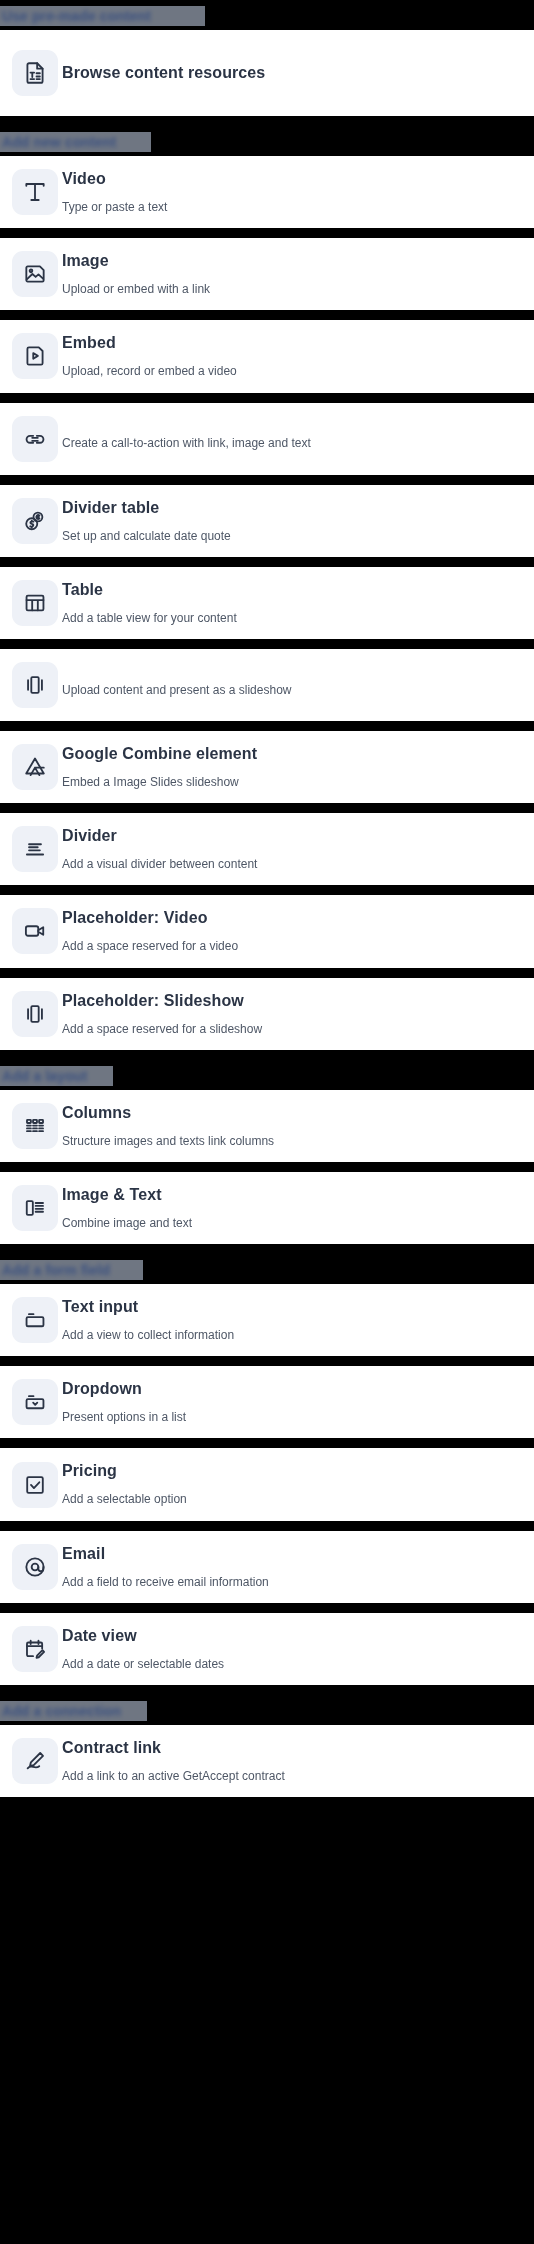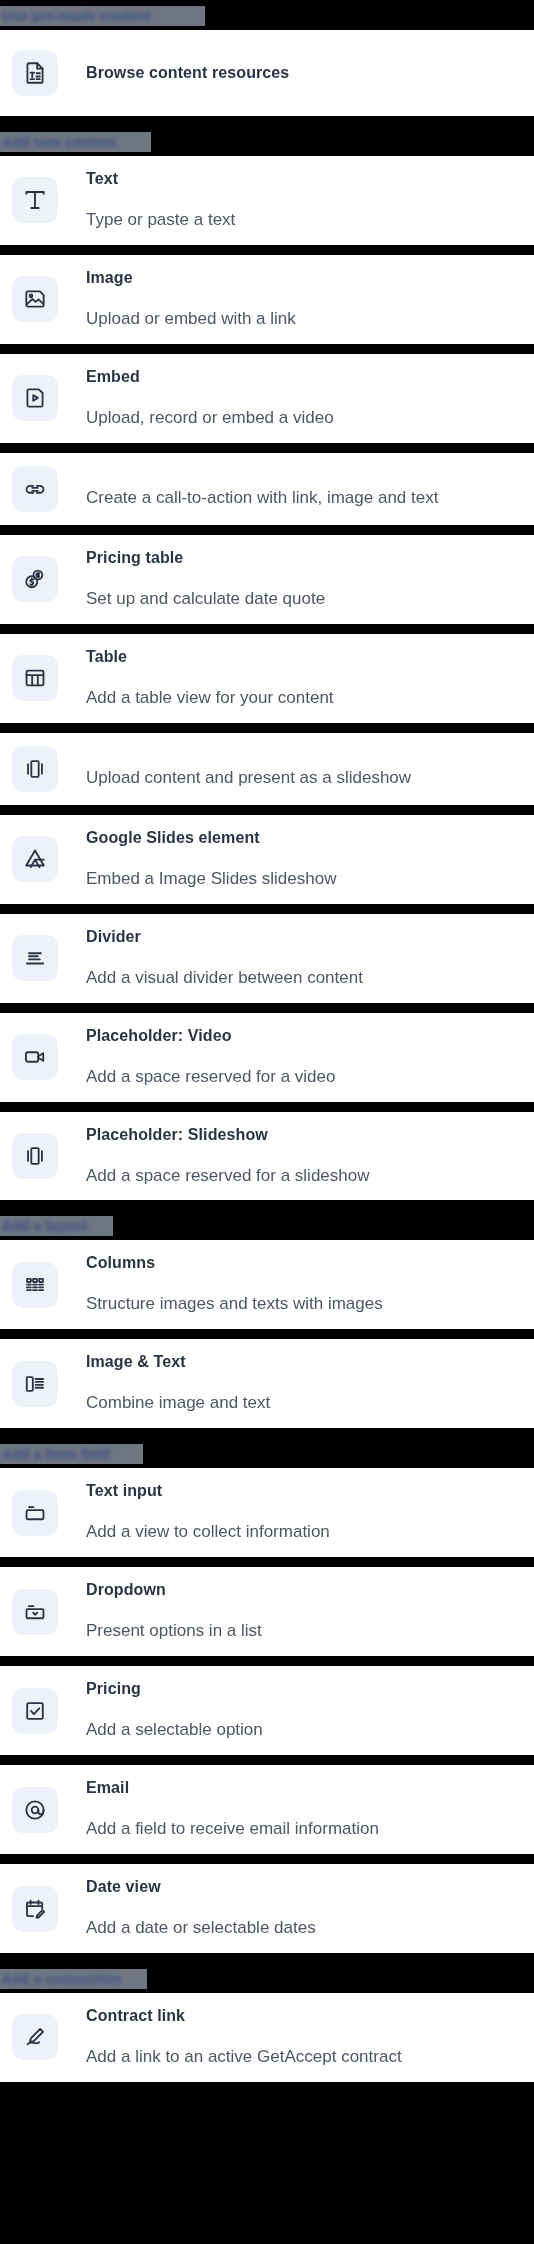--- a/index.html
+++ b/index.html
@@ -41,21 +41,21 @@
     white-space:nowrap;
     padding-left:2px;
     filter:blur(2.1px);
     opacity:.96;
   }
 
   
   .item{
     display:flex;
     align-items:center;
-    gap:28px;
+    gap:4px;
     background:#ffffff;
     padding:13px 16px 13px 12px;
     box-sizing:border-box;
     width:534px;
     cursor:pointer;
   }
   .item + .gap{ }
   .gap{
     height:10px;
     background:#000000;
@@ -75,25 +75,25 @@
   }
   .title{
     font-size:16px;
     font-weight:700;
     color:#2b3445;
     line-height:1.25;
     letter-spacing:.1px;
     white-space:nowrap;
   }
   .sub{
-    font-size:17px;
+    font-size:12px;
     font-weight:400;
     color:#4e5766;
     line-height:1.35;
-    margin-top:20px;
+    margin-top:10px;
     white-space:nowrap;
   }
 </style>
 </head>
 <body>
 
 <div class="panel" id="panel">
     <div class="section-head">
       <div class="redaction" style="width: 205px;">
         <span class="label">Use pre-made content</span>
@@ -119,21 +119,21 @@
     </div>
     <div class="item">
       <div class="tile">
         <svg width="26" height="26" viewBox="0 0 24 24">
           <path stroke="#2b3445" stroke-width="1.7" fill="none" stroke-linecap="round" stroke-linejoin="round" d="M4 6.2V4.6h16v1.6"></path>
           <path stroke="#2b3445" stroke-width="1.7" fill="none" stroke-linecap="round" stroke-linejoin="round" d="M12 4.6v14.8"></path>
           <path stroke="#2b3445" stroke-width="1.7" fill="none" stroke-linecap="round" stroke-linejoin="round" d="M8.6 19.4h6.8"></path>
         </svg>
       </div>
       <div class="txt">
-        <div class="title">Text</div>
+        <div class="title">Video</div>
         <div class="sub">Type or paste a text</div>
       </div>
     </div>
     <div class="gap"></div>
     <div class="item">
       <div class="tile">
         <svg width="26" height="26" viewBox="0 0 24 24">
           <path stroke="#2b3445" stroke-width="1.7" fill="none" stroke-linecap="round" stroke-linejoin="round" d="M4 6.2A1.2 1.2 0 0 1 5.2 5h11.3L20 8.4v9.4A1.2 1.2 0 0 1 18.8 19H5.2A1.2 1.2 0 0 1 4 17.8z"></path>
           <circle stroke="#2b3445" stroke-width="1.7" fill="none" stroke-linecap="round" stroke-linejoin="round" cx="8.3" cy="9.1" r="1.25"></circle>
           <path stroke="#2b3445" stroke-width="1.7" fill="none" stroke-linecap="round" stroke-linejoin="round" d="M4.4 17 9.6 12l3 2.7 2.6-2.3 4.2 3.9"></path>
@@ -174,21 +174,21 @@
     <div class="item">
       <div class="tile">
         <svg width="26" height="26" viewBox="0 0 24 24">
           <circle stroke="#2b3445" stroke-width="1.7" fill="none" stroke-linecap="round" stroke-linejoin="round" cx="14.7" cy="8.3" r="4.1"></circle>
           <path stroke="#2b3445" stroke-width="1.7" fill="none" stroke-linecap="round" stroke-linejoin="round" d="M16.1 6.9a1.8 1.8 0 1 0 0 2.9M13.6 7.6h2M13.6 8.8h2"></path>
           <circle stroke="#2b3445" stroke-width="1.7" fill="none" stroke-linecap="round" stroke-linejoin="round" cx="9" cy="14.6" r="5.1"></circle>
           <path stroke="#2b3445" stroke-width="1.7" fill="none" stroke-linecap="round" stroke-linejoin="round" d="M10.6 12.6a1.9 1.9 0 0 0-2.8.6c-.3.9.6 1.3 1.3 1.5.8.2 1.6.6 1.3 1.5a1.9 1.9 0 0 1-2.8.6M9 11.7v1M9 17.4v1"></path>
         </svg>
       </div>
       <div class="txt">
-        <div class="title">Pricing table</div>
+        <div class="title">Divider table</div>
         <div class="sub">Set up and calculate date quote</div>
       </div>
     </div>
     <div class="gap"></div>
     <div class="item">
       <div class="tile">
         <svg width="26" height="26" viewBox="0 0 24 24">
           <rect stroke="#2b3445" stroke-width="1.7" fill="none" stroke-linecap="round" stroke-linejoin="round" x="4.2" y="5.2" width="15.6" height="13.6" rx="1.2"></rect>
           <path stroke="#2b3445" stroke-width="1.7" fill="none" stroke-linecap="round" stroke-linejoin="round" d="M4.2 9.3h15.6M9.4 9.3v9.5M14.6 9.3v9.5"></path>
         </svg>
@@ -212,21 +212,21 @@
     </div>
     <div class="gap"></div>
     <div class="item">
       <div class="tile">
         <svg width="26" height="26" viewBox="0 0 24 24">
           <path stroke="#2b3445" stroke-width="1.7" fill="none" stroke-linecap="round" stroke-linejoin="round" d="M12 4.2 20.1 18H3.9z"></path>
           <path stroke="#2b3445" stroke-width="1.7" fill="none" stroke-linecap="round" stroke-linejoin="round" d="M12 12.6 7.95 19.5M12 12.6l4.05 6.9M12 12.6H20.1"></path>
         </svg>
       </div>
       <div class="txt">
-        <div class="title">Google Slides element</div>
+        <div class="title">Google Combine element</div>
         <div class="sub">Embed a Image Slides slideshow</div>
       </div>
     </div>
     <div class="gap"></div>
     <div class="item">
       <div class="tile">
         <svg width="26" height="26" viewBox="0 0 24 24">
           <path stroke="#2b3445" stroke-width="1.7" fill="none" stroke-linecap="round" stroke-linejoin="round" d="M6.5 7.6h11M6.5 10.4h8M6.5 13.2h10"></path>
           <path stroke="#2b3445" stroke-width="1.7" fill="none" stroke-linecap="round" stroke-linejoin="round" d="M4.5 17.1h15"></path>
         </svg>
@@ -272,21 +272,21 @@
       <div class="tile">
         <svg width="26" height="26" viewBox="0 0 24 24">
           <rect stroke="#2b3445" stroke-width="1.7" fill="none" stroke-linecap="round" stroke-linejoin="round" x="4.6" y="6.4" width="3.6" height="2.8" rx=".5"></rect>
           <rect stroke="#2b3445" stroke-width="1.7" fill="none" stroke-linecap="round" stroke-linejoin="round" x="10.2" y="6.4" width="3.6" height="2.8" rx=".5"></rect>
           <rect stroke="#2b3445" stroke-width="1.7" fill="none" stroke-linecap="round" stroke-linejoin="round" x="15.8" y="6.4" width="3.6" height="2.8" rx=".5"></rect>
           <path stroke="#2b3445" stroke-width="1.7" fill="none" stroke-linecap="round" stroke-linejoin="round" d="M4.6 11.6h3.6M10.2 11.6h3.6M15.8 11.6h3.6M4.6 14.2h3.6M10.2 14.2h3.6M15.8 14.2h3.6M4.6 16.8h3.6M10.2 16.8h3.6M15.8 16.8h3.6"></path>
         </svg>
       </div>
       <div class="txt">
         <div class="title">Columns</div>
-        <div class="sub">Structure images and texts with images</div>
+        <div class="sub">Structure images and texts link columns</div>
       </div>
     </div>
     <div class="gap"></div>
     <div class="item">
       <div class="tile">
         <svg width="26" height="26" viewBox="0 0 24 24">
           <rect stroke="#2b3445" stroke-width="1.7" fill="none" stroke-linecap="round" stroke-linejoin="round" x="4.4" y="5.6" width="5.6" height="12.8" rx="1"></rect>
           <path stroke="#2b3445" stroke-width="1.7" fill="none" stroke-linecap="round" stroke-linejoin="round" d="M12.6 7.4h6.8M12.6 10.1h6.8M12.6 12.8h6.8M12.6 15.5h6.8"></path>
         </svg>
       </div>

